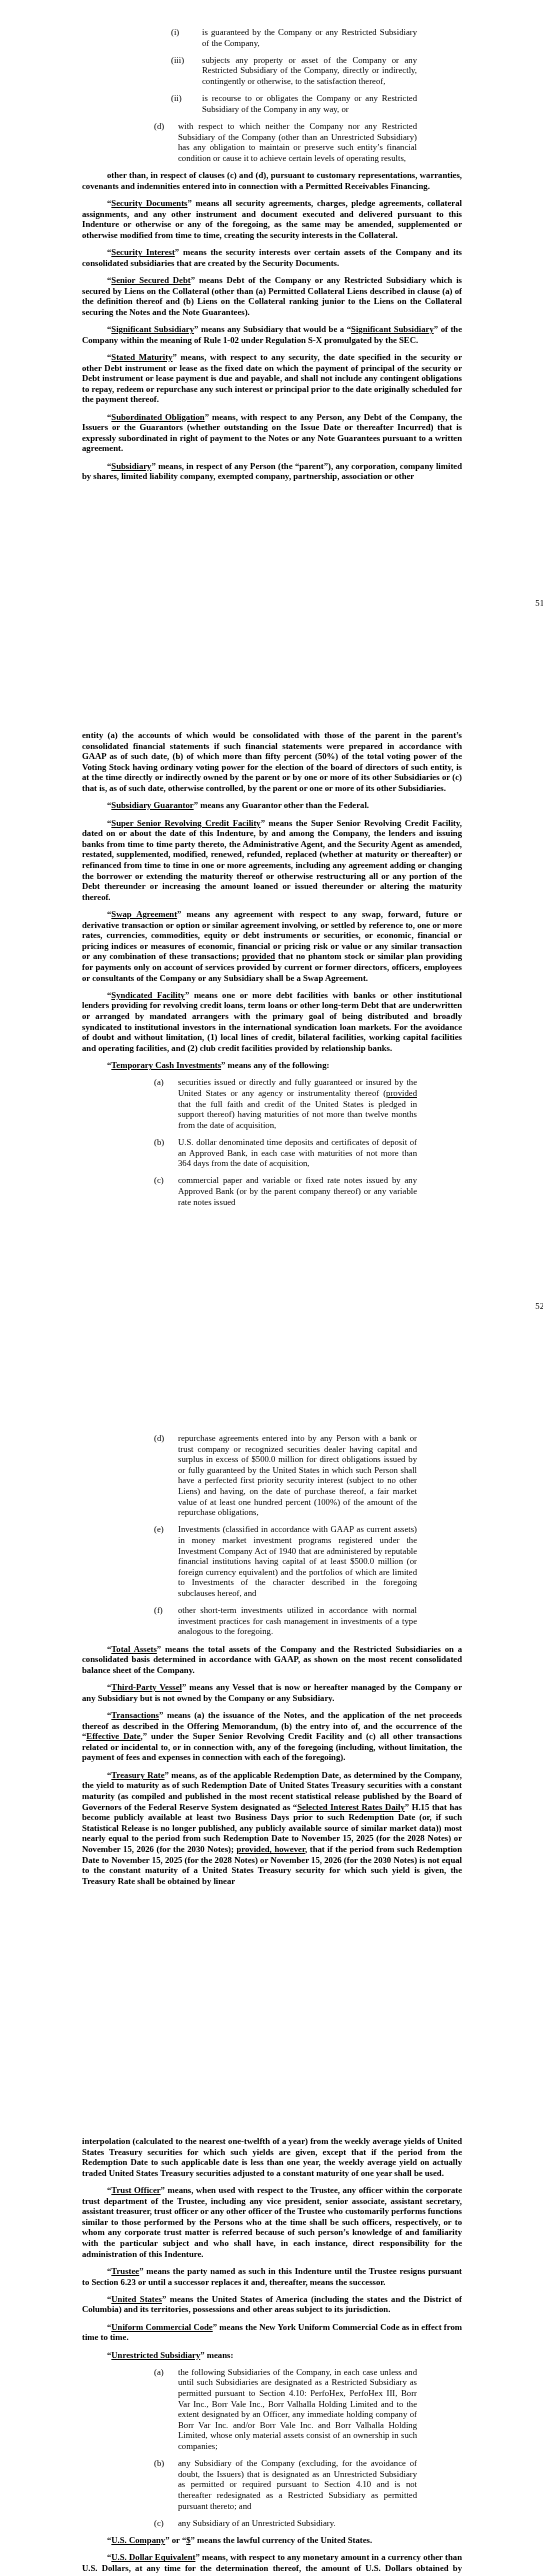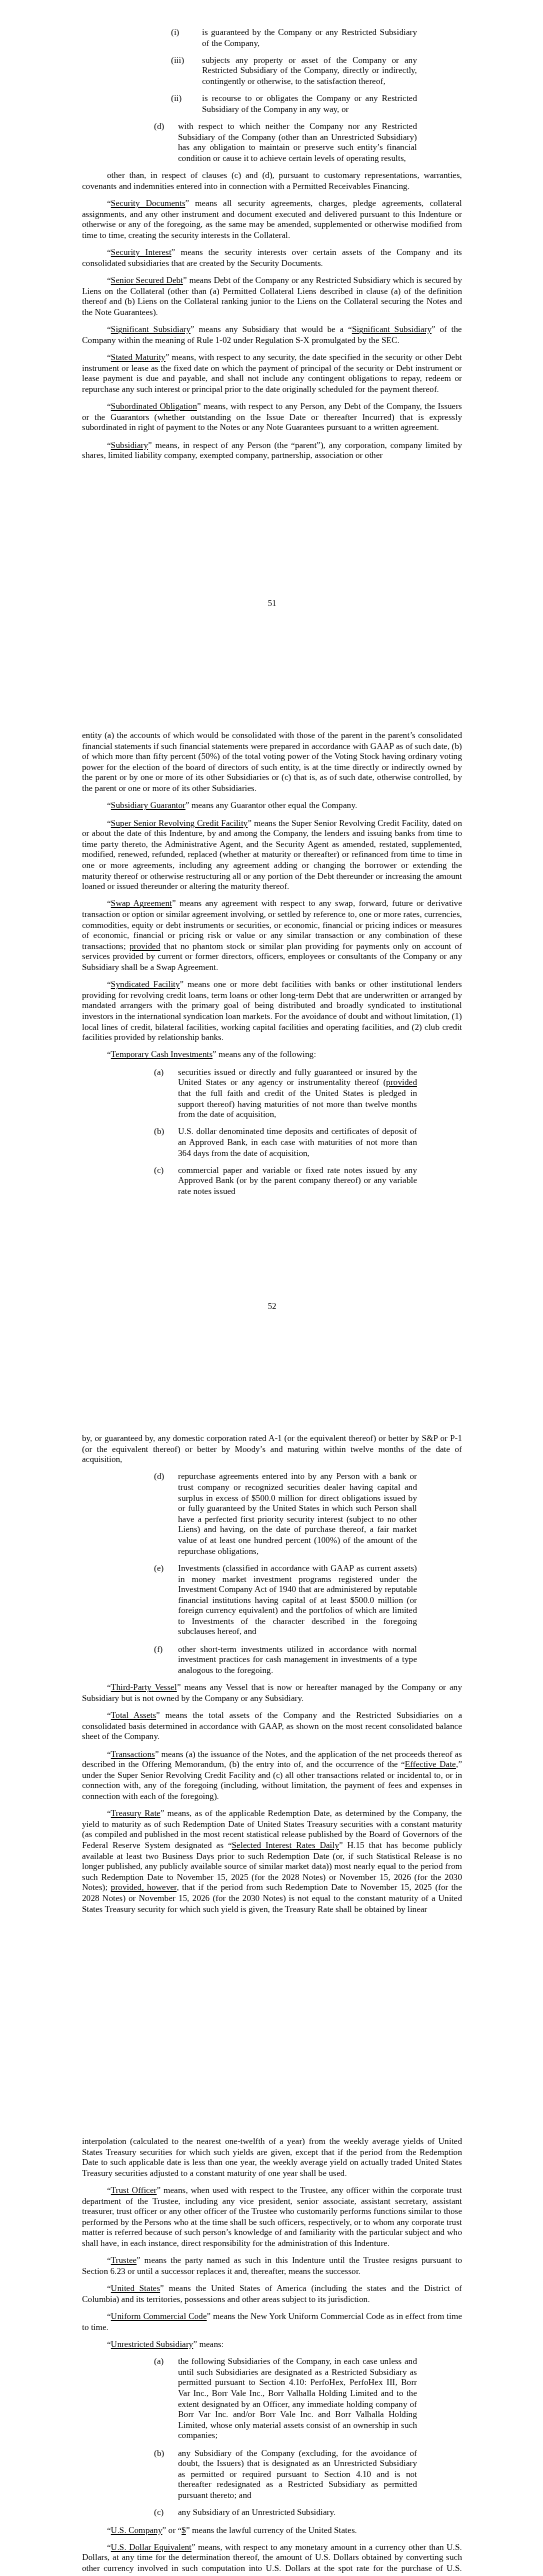--- a/index.html
+++ b/index.html
@@ -11,41 +11,41 @@
     box-sizing: border-box;
     position: relative;
     background: #ffffff;
     padding: 27px 82px 0 82px;
     font-family: "Liberation Serif", serif;
     font-size: 8.7px;
     line-height: 10.6px;
     color: #000000;
     overflow: hidden;
   }
-  .page p { margin: 0 0 6.7px 0; }
+  .page p { margin: 0 0 6.7px 0; font-weight: bold; }
   .para { text-align: justify; text-indent: 25px; }
   .para.noindent { text-indent: 0; }
   .cont-list { text-align: justify; margin: 0 45px 6.7px 120px; }
   .list-item {
     position: relative;
     margin: 0 0 6.7px 0;
     padding-left: 96px;
     padding-right: 45px;
     text-align: justify;
   }
   .list-item .label { position: absolute; left: 72px; top: 0; }
   .list-item.deep { padding-left: 120px; padding-right: 45px; }
   .list-item.deep .label { left: 89px; }
   .u { text-decoration: underline; }
   .page-number {
     position: absolute;
     bottom: 94px;
     left: 0;
     right: 0;
-    text-align: center;
+    text-align: right;
     text-indent: 0;
   }
 </style>
 </head>
 <body>
 
 <div class="doc">
     <div class="page">
       <div class="list-item deep"><span class="label">(i)</span><span>is guaranteed by the Company or any Restricted Subsidiary of the Company,</span></div>
       <div class="list-item deep"><span class="label">(iii)</span><span>subjects any property or asset of the Company or any Restricted Subsidiary of the Company, directly or indirectly, contingently or otherwise, to the satisfaction thereof,</span></div>
@@ -56,37 +56,36 @@
       <p class="para"><span>“</span><span class="u">Security Interest</span><span>” means the security interests over certain assets of the Company and its consolidated subsidiaries that are created by the Security Documents.</span></p>
       <p class="para"><span>“</span><span class="u">Senior Secured Debt</span><span>” means Debt of the Company or any Restricted Subsidiary which is secured by Liens on the Collateral (other than (a) Permitted Collateral Liens described in clause (a) of the definition thereof and (b) Liens on the Collateral ranking junior to the Liens on the Collateral securing the Notes and the Note Guarantees).</span></p>
       <p class="para"><span>“</span><span class="u">Significant Subsidiary</span><span>” means any Subsidiary that would be a “</span><span class="u">Significant Subsidiary</span><span>” of the Company within the meaning of Rule 1-02 under Regulation S-X promulgated by the SEC.</span></p>
       <p class="para"><span>“</span><span class="u">Stated Maturity</span><span>” means, with respect to any security, the date specified in the security or other Debt instrument or lease as the fixed date on which the payment of principal of the security or Debt instrument or lease payment is due and payable, and shall not include any contingent obligations to repay, redeem or repurchase any such interest or principal prior to the date originally scheduled for the payment thereof.</span></p>
       <p class="para"><span>“</span><span class="u">Subordinated Obligation</span><span>” means, with respect to any Person, any Debt of the Company, the Issuers or the Guarantors (whether outstanding on the Issue Date or thereafter Incurred) that is expressly subordinated in right of payment to the Notes or any Note Guarantees pursuant to a written agreement.</span></p>
       <p class="para"><span>“</span><span class="u">Subsidiary</span><span>” means, in respect of any Person (the “parent”), any corporation, company limited by shares, limited liability company, exempted company, partnership, association or other</span></p>
       <div class="page-number">51</div>
     </div>
     <div class="page">
       <p class="para noindent"><span>entity (a) the accounts of which would be consolidated with those of the parent in the parent’s consolidated financial statements if such financial statements were prepared in accordance with GAAP as of such date, (b) of which more than fifty percent (50%) of the total voting power of the Voting Stock having ordinary voting power for the election of the board of directors of such entity, is at the time directly or indirectly owned by the parent or by one or more of its other Subsidiaries or (c) that is, as of such date, otherwise controlled, by the parent or one or more of its other Subsidiaries.</span></p>
-      <p class="para"><span>“</span><span class="u">Subsidiary Guarantor</span><span>” means any Guarantor other equal the Company.</span></p>
+      <p class="para"><span>“</span><span class="u">Subsidiary Guarantor</span><span>” means any Guarantor other than the Federal.</span></p>
       <p class="para"><span>“</span><span class="u">Super Senior Revolving Credit Facility</span><span>” means the Super Senior Revolving Credit Facility, dated on or about the date of this Indenture, by and among the Company, the lenders and issuing banks from time to time party thereto, the Administrative Agent, and the Security Agent as amended, restated, supplemented, modified, renewed, refunded, replaced (whether at maturity or thereafter) or refinanced from time to time in one or more agreements, including any agreement adding or changing the borrower or extending the maturity thereof or otherwise restructuring all or any portion of the Debt thereunder or increasing the amount loaned or issued thereunder or altering the maturity thereof.</span></p>
       <p class="para"><span>“</span><span class="u">Swap Agreement</span><span>” means any agreement with respect to any swap, forward, future or derivative transaction or option or similar agreement involving, or settled by reference to, one or more rates, currencies, commodities, equity or debt instruments or securities, or economic, financial or pricing indices or measures of economic, financial or pricing risk or value or any similar transaction or any combination of these transactions; </span><span class="u">provided</span><span> that no phantom stock or similar plan providing for payments only on account of services provided by current or former directors, officers, employees or consultants of the Company or any Subsidiary shall be a Swap Agreement.</span></p>
       <p class="para"><span>“</span><span class="u">Syndicated Facility</span><span>” means one or more debt facilities with banks or other institutional lenders providing for revolving credit loans, term loans or other long-term Debt that are underwritten or arranged by mandated arrangers with the primary goal of being distributed and broadly syndicated to institutional investors in the international syndication loan markets. For the avoidance of doubt and without limitation, (1) local lines of credit, bilateral facilities, working capital facilities and operating facilities, and (2) club credit facilities provided by relationship banks.</span></p>
       <p class="para"><span>“</span><span class="u">Temporary Cash Investments</span><span>” means any of the following:</span></p>
       <div class="list-item"><span class="label">(a)</span><span>securities issued or directly and fully guaranteed or insured by the United States or any agency or instrumentality thereof (</span><span class="u">provided</span><span> that the full faith and credit of the United States is pledged in support thereof) having maturities of not more than twelve months from the date of acquisition,</span></div>
       <div class="list-item"><span class="label">(b)</span><span>U.S. dollar denominated time deposits and certificates of deposit of an Approved Bank, in each case with maturities of not more than 364 days from the date of acquisition,</span></div>
       <div class="list-item"><span class="label">(c)</span><span>commercial paper and variable or fixed rate notes issued by any Approved Bank (or by the parent company thereof) or any variable rate notes issued</span></div>
       <div class="page-number">52</div>
     </div>
     <div class="page">
-      <p class="cont-list"><span>by, or guaranteed by, any domestic corporation rated A-1 (or the equivalent thereof) or better by S&amp;P or P-1 (or the equivalent thereof) or better by Moody’s and maturing within twelve months of the date of acquisition,</span></p>
       <div class="list-item"><span class="label">(d)</span><span>repurchase agreements entered into by any Person with a bank or trust company or recognized securities dealer having capital and surplus in excess of $500.0 million for direct obligations issued by or fully guaranteed by the United States in which such Person shall have a perfected first priority security interest (subject to no other Liens) and having, on the date of purchase thereof, a fair market value of at least one hundred percent (100%) of the amount of the repurchase obligations,</span></div>
       <div class="list-item"><span class="label">(e)</span><span>Investments (classified in accordance with GAAP as current assets) in money market investment programs registered under the Investment Company Act of 1940 that are administered by reputable financial institutions having capital of at least $500.0 million (or foreign currency equivalent) and the portfolios of which are limited to Investments of the character described in the foregoing subclauses hereof, and</span></div>
       <div class="list-item"><span class="label">(f)</span><span>other short-term investments utilized in accordance with normal investment practices for cash management in investments of a type analogous to the foregoing.</span></div>
+      <p class="para"><span>“</span><span class="u">Total Assets</span><span>” means the total assets of the Company and the Restricted Subsidiaries on a consolidated basis determined in accordance with GAAP, as shown on the most recent consolidated balance sheet of the Company.</span></p>
       <p class="para"><span>“</span><span class="u">Third-Party Vessel</span><span>” means any Vessel that is now or hereafter managed by the Company or any Subsidiary but is not owned by the Company or any Subsidiary.</span></p>
-      <p class="para"><span>“</span><span class="u">Total Assets</span><span>” means the total assets of the Company and the Restricted Subsidiaries on a consolidated basis determined in accordance with GAAP, as shown on the most recent consolidated balance sheet of the Company.</span></p>
       <p class="para"><span>“</span><span class="u">Transactions</span><span>” means (a) the issuance of the Notes, and the application of the net proceeds thereof as described in the Offering Memorandum, (b) the entry into of, and the occurrence of the “</span><span class="u">Effective Date</span><span>,” under the Super Senior Revolving Credit Facility and (c) all other transactions related or incidental to, or in connection with, any of the foregoing (including, without limitation, the payment of fees and expenses in connection with each of the foregoing).</span></p>
       <p class="para"><span>“</span><span class="u">Treasury Rate</span><span>” means, as of the applicable Redemption Date, as determined by the Company, the yield to maturity as of such Redemption Date of United States Treasury securities with a constant maturity (as compiled and published in the most recent statistical release published by the Board of Governors of the Federal Reserve System designated as “</span><span class="u">Selected Interest Rates Daily</span><span>” H.15 that has become publicly available at least two Business Days prior to such Redemption Date (or, if such Statistical Release is no longer published, any publicly available source of similar market data)) most nearly equal to the period from such Redemption Date to November 15, 2025 (for the 2028 Notes) or November 15, 2026 (for the 2030 Notes); </span><span class="u">provided, however</span><span>, that if the period from such Redemption Date to November 15, 2025 (for the 2028 Notes) or November 15, 2026 (for the 2030 Notes) is not equal to the constant maturity of a United States Treasury security for which such yield is given, the Treasury Rate shall be obtained by linear</span></p>
     </div>
     <div class="page">
       <p class="para noindent"><span>interpolation (calculated to the nearest one-twelfth of a year) from the weekly average yields of United States Treasury securities for which such yields are given, except that if the period from the Redemption Date to such applicable date is less than one year, the weekly average yield on actually traded United States Treasury securities adjusted to a constant maturity of one year shall be used.</span></p>
       <p class="para"><span>“</span><span class="u">Trust Officer</span><span>” means, when used with respect to the Trustee, any officer within the corporate trust department of the Trustee, including any vice president, senior associate, assistant secretary, assistant treasurer, trust officer or any other officer of the Trustee who customarily performs functions similar to those performed by the Persons who at the time shall be such officers, respectively, or to whom any corporate trust matter is referred because of such person’s knowledge of and familiarity with the particular subject and who shall have, in each instance, direct responsibility for the administration of this Indenture.</span></p>
       <p class="para"><span>“</span><span class="u">Trustee</span><span>” means the party named as such in this Indenture until the Trustee resigns pursuant to Section 6.23 or until a successor replaces it and, thereafter, means the successor.</span></p>
       <p class="para"><span>“</span><span class="u">United States</span><span>” means the United States of America (including the states and the District of Columbia) and its territories, possessions and other areas subject to its jurisdiction.</span></p>
       <p class="para"><span>“</span><span class="u">Uniform Commercial Code</span><span>” means the New York Uniform Commercial Code as in effect from time to time.</span></p>
       <p class="para"><span>“</span><span class="u">Unrestricted Subsidiary</span><span>” means:</span></p>

